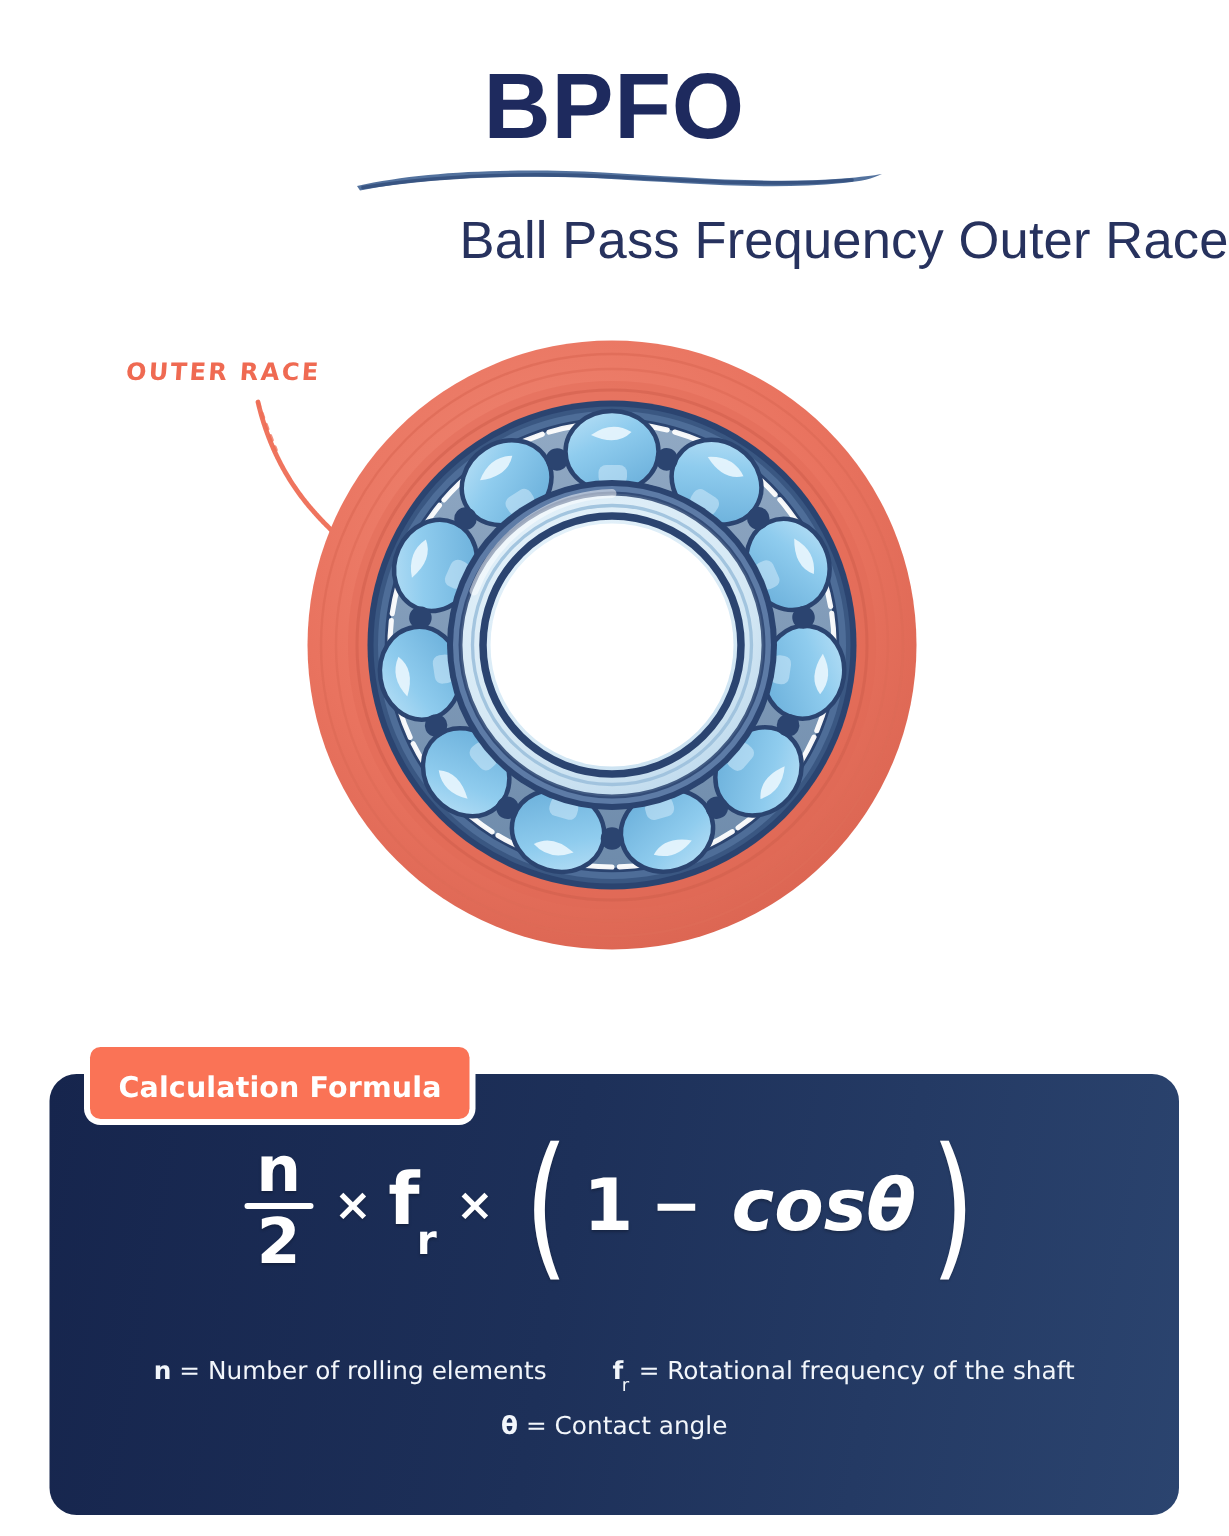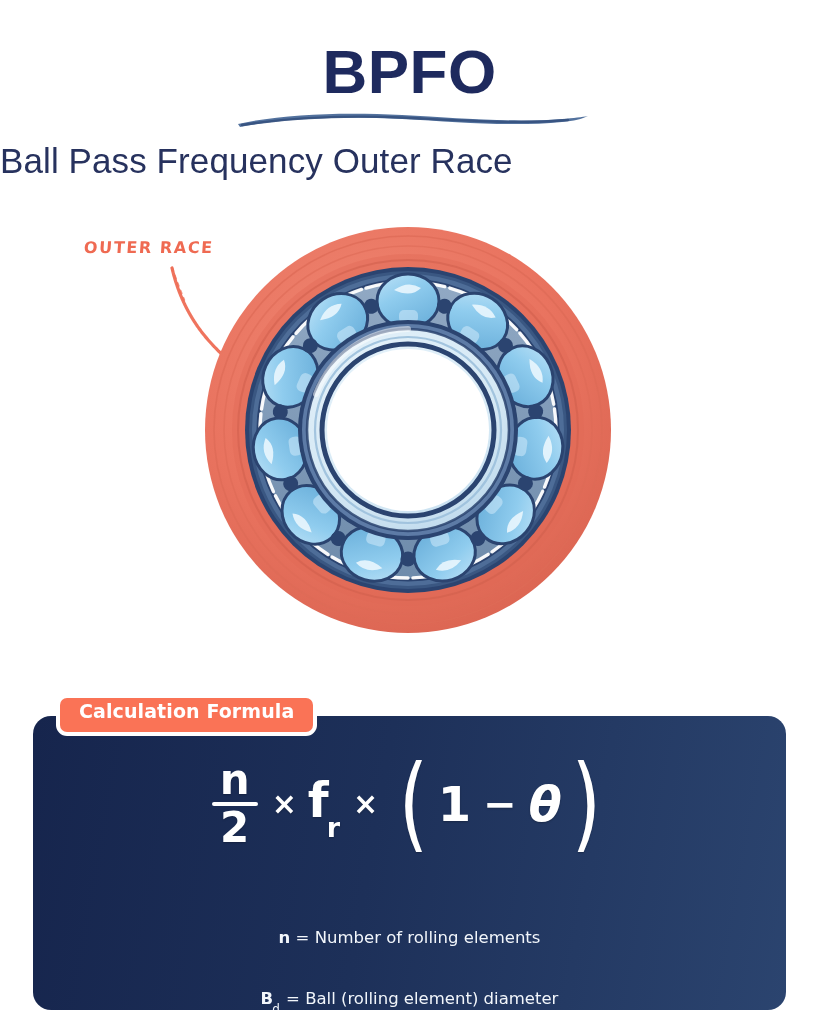--- a/index.html
+++ b/index.html
@@ -41,21 +41,21 @@
     left: 232px;
     top: 104px;
     width: 360px;
     height: 32px;
   }
   #page-subtitle {
     position: absolute;
     left: 0;
     top: 141px;
     width: 819px;
-    text-align: left;
+    text-align: right;
     font-size: 35px;
     font-weight: 400;
     color: #27325e;
     letter-spacing: 0.1px;
     font-family: "Liberation Sans", sans-serif;
   }
 
   
   #annotation {
     position: absolute;
@@ -106,21 +106,21 @@
     overflow: hidden;
   }
   #formula-badge {
     position: absolute;
     left: 60px;
     top: 698px;
     background: #fa7356;
     color: #ffffff;
     font-size: 19px;
     font-weight: 700;
-    padding: 2px 19px 10px 19px;
+    padding: 16px 19px 10px 19px;
     border-radius: 7px;
     box-shadow: 0 0 0 4px #ffffff;
     letter-spacing: 0.1px;
     font-family: "DejaVu Sans", sans-serif;
     z-index: 3;
   }
 
   #formula-expression {
     position: absolute;
     left: 0;
@@ -198,21 +198,20 @@
     font-weight: 500;
     text-align: center;
     line-height: 31px;
   }
   .legend-row {
     display: flex;
     justify-content: center;
     align-items: flex-start;
     gap: 44px;
     white-space: nowrap;
-    margin-top: 24px;
   }
   .legend-item { display: inline-block; }
   .legend-item .sub {
     font-size: 12px;
     top: 4px;
     left: -1px;
   }
 </style>
 </head>
 <body>
@@ -391,28 +390,31 @@
     <span class="term"><span>f</span><span class="sub">r</span></span>
 
     <span class="op">×</span>
 
     <span class="paren">(</span>
 
     <span class="term">1</span>
     <span class="op minus-op">−</span>
 
 
+    <span class="term italic-term" style="margin-left:8px">cos</span>
     <span class="term italic-term">θ</span>
 
     <span class="paren">)</span>
   </div>
 
   <div id="formula-legend">
     <div class="legend-row">
       <span class="legend-item"><b>n</b><span class="sub"></span>
         <span>= Number of rolling elements</span></span>
+      <span class="legend-item"><b>f</b><span class="sub">r</span>
+        <span>= Rotational frequency of the shaft</span></span>
     </div>
     <div class="legend-row">
-      <span class="legend-item"><b>B</b><span class="sub">d</span>
-        <span>= Ball (rolling element) diameter</span></span>
+      <span class="legend-item"><b>θ</b><span class="sub"></span>
+        <span>= Contact angle</span></span>
     </div>
   </div>
 </div>
 
 </body></html>

